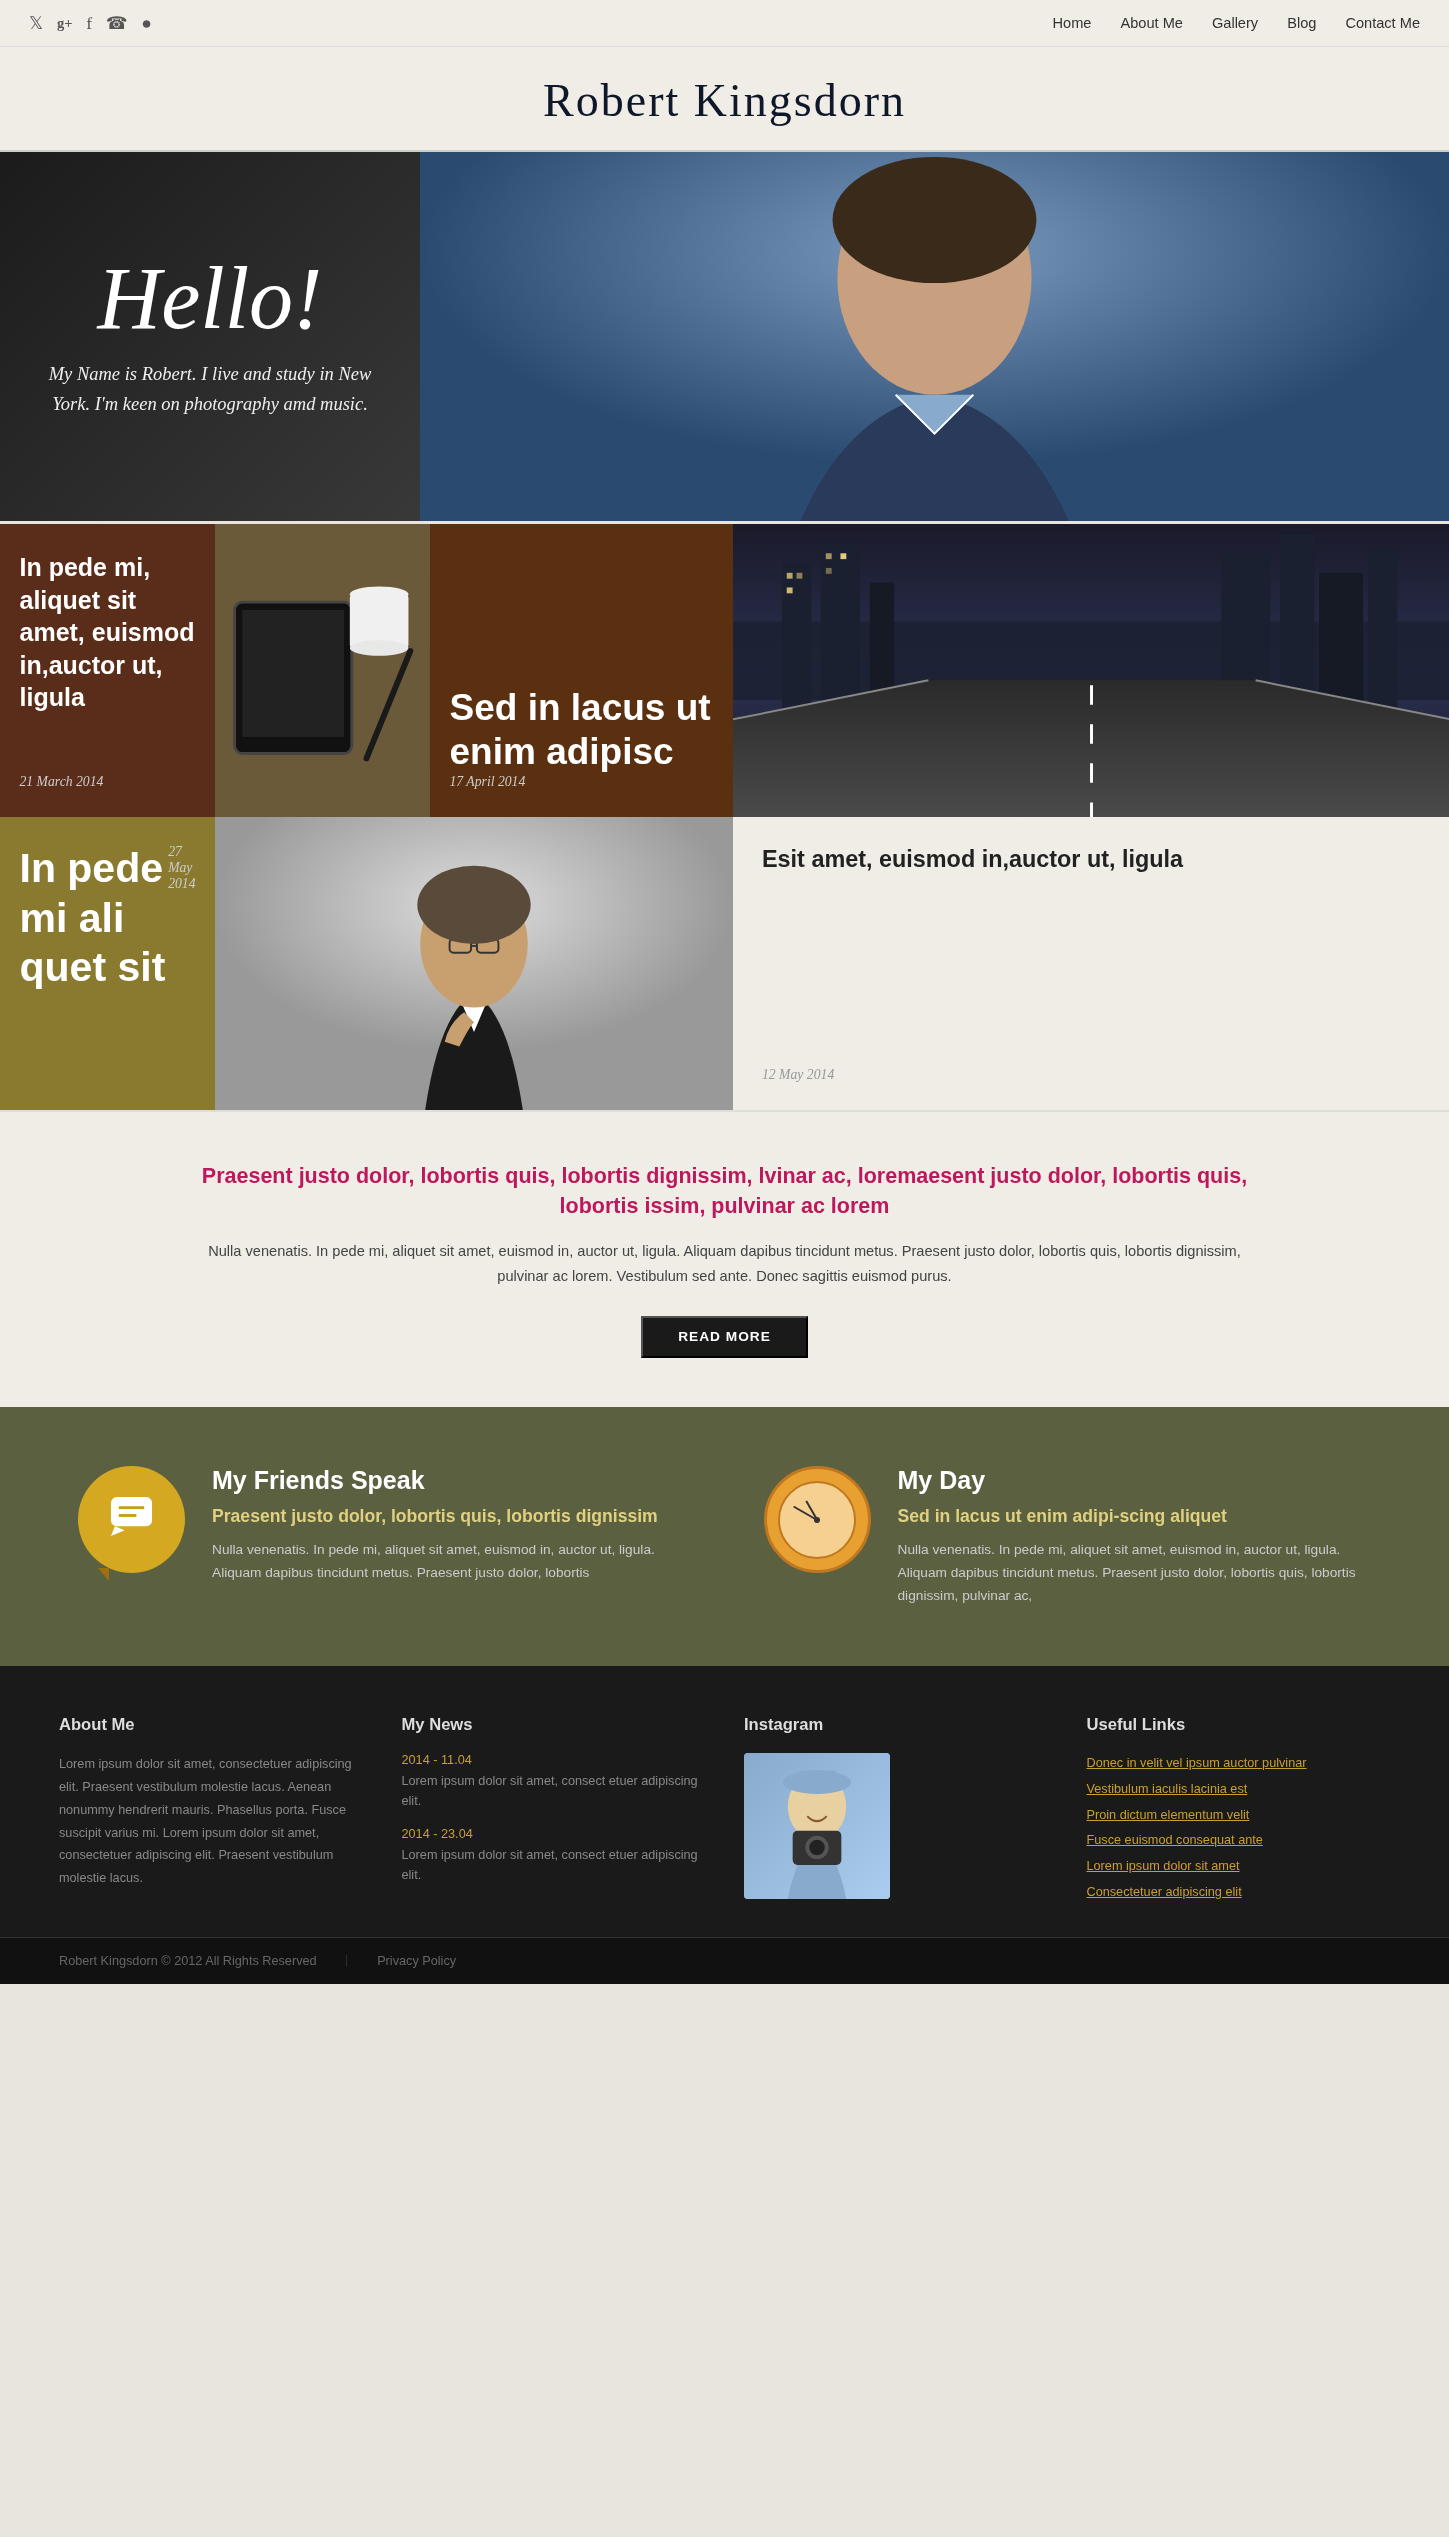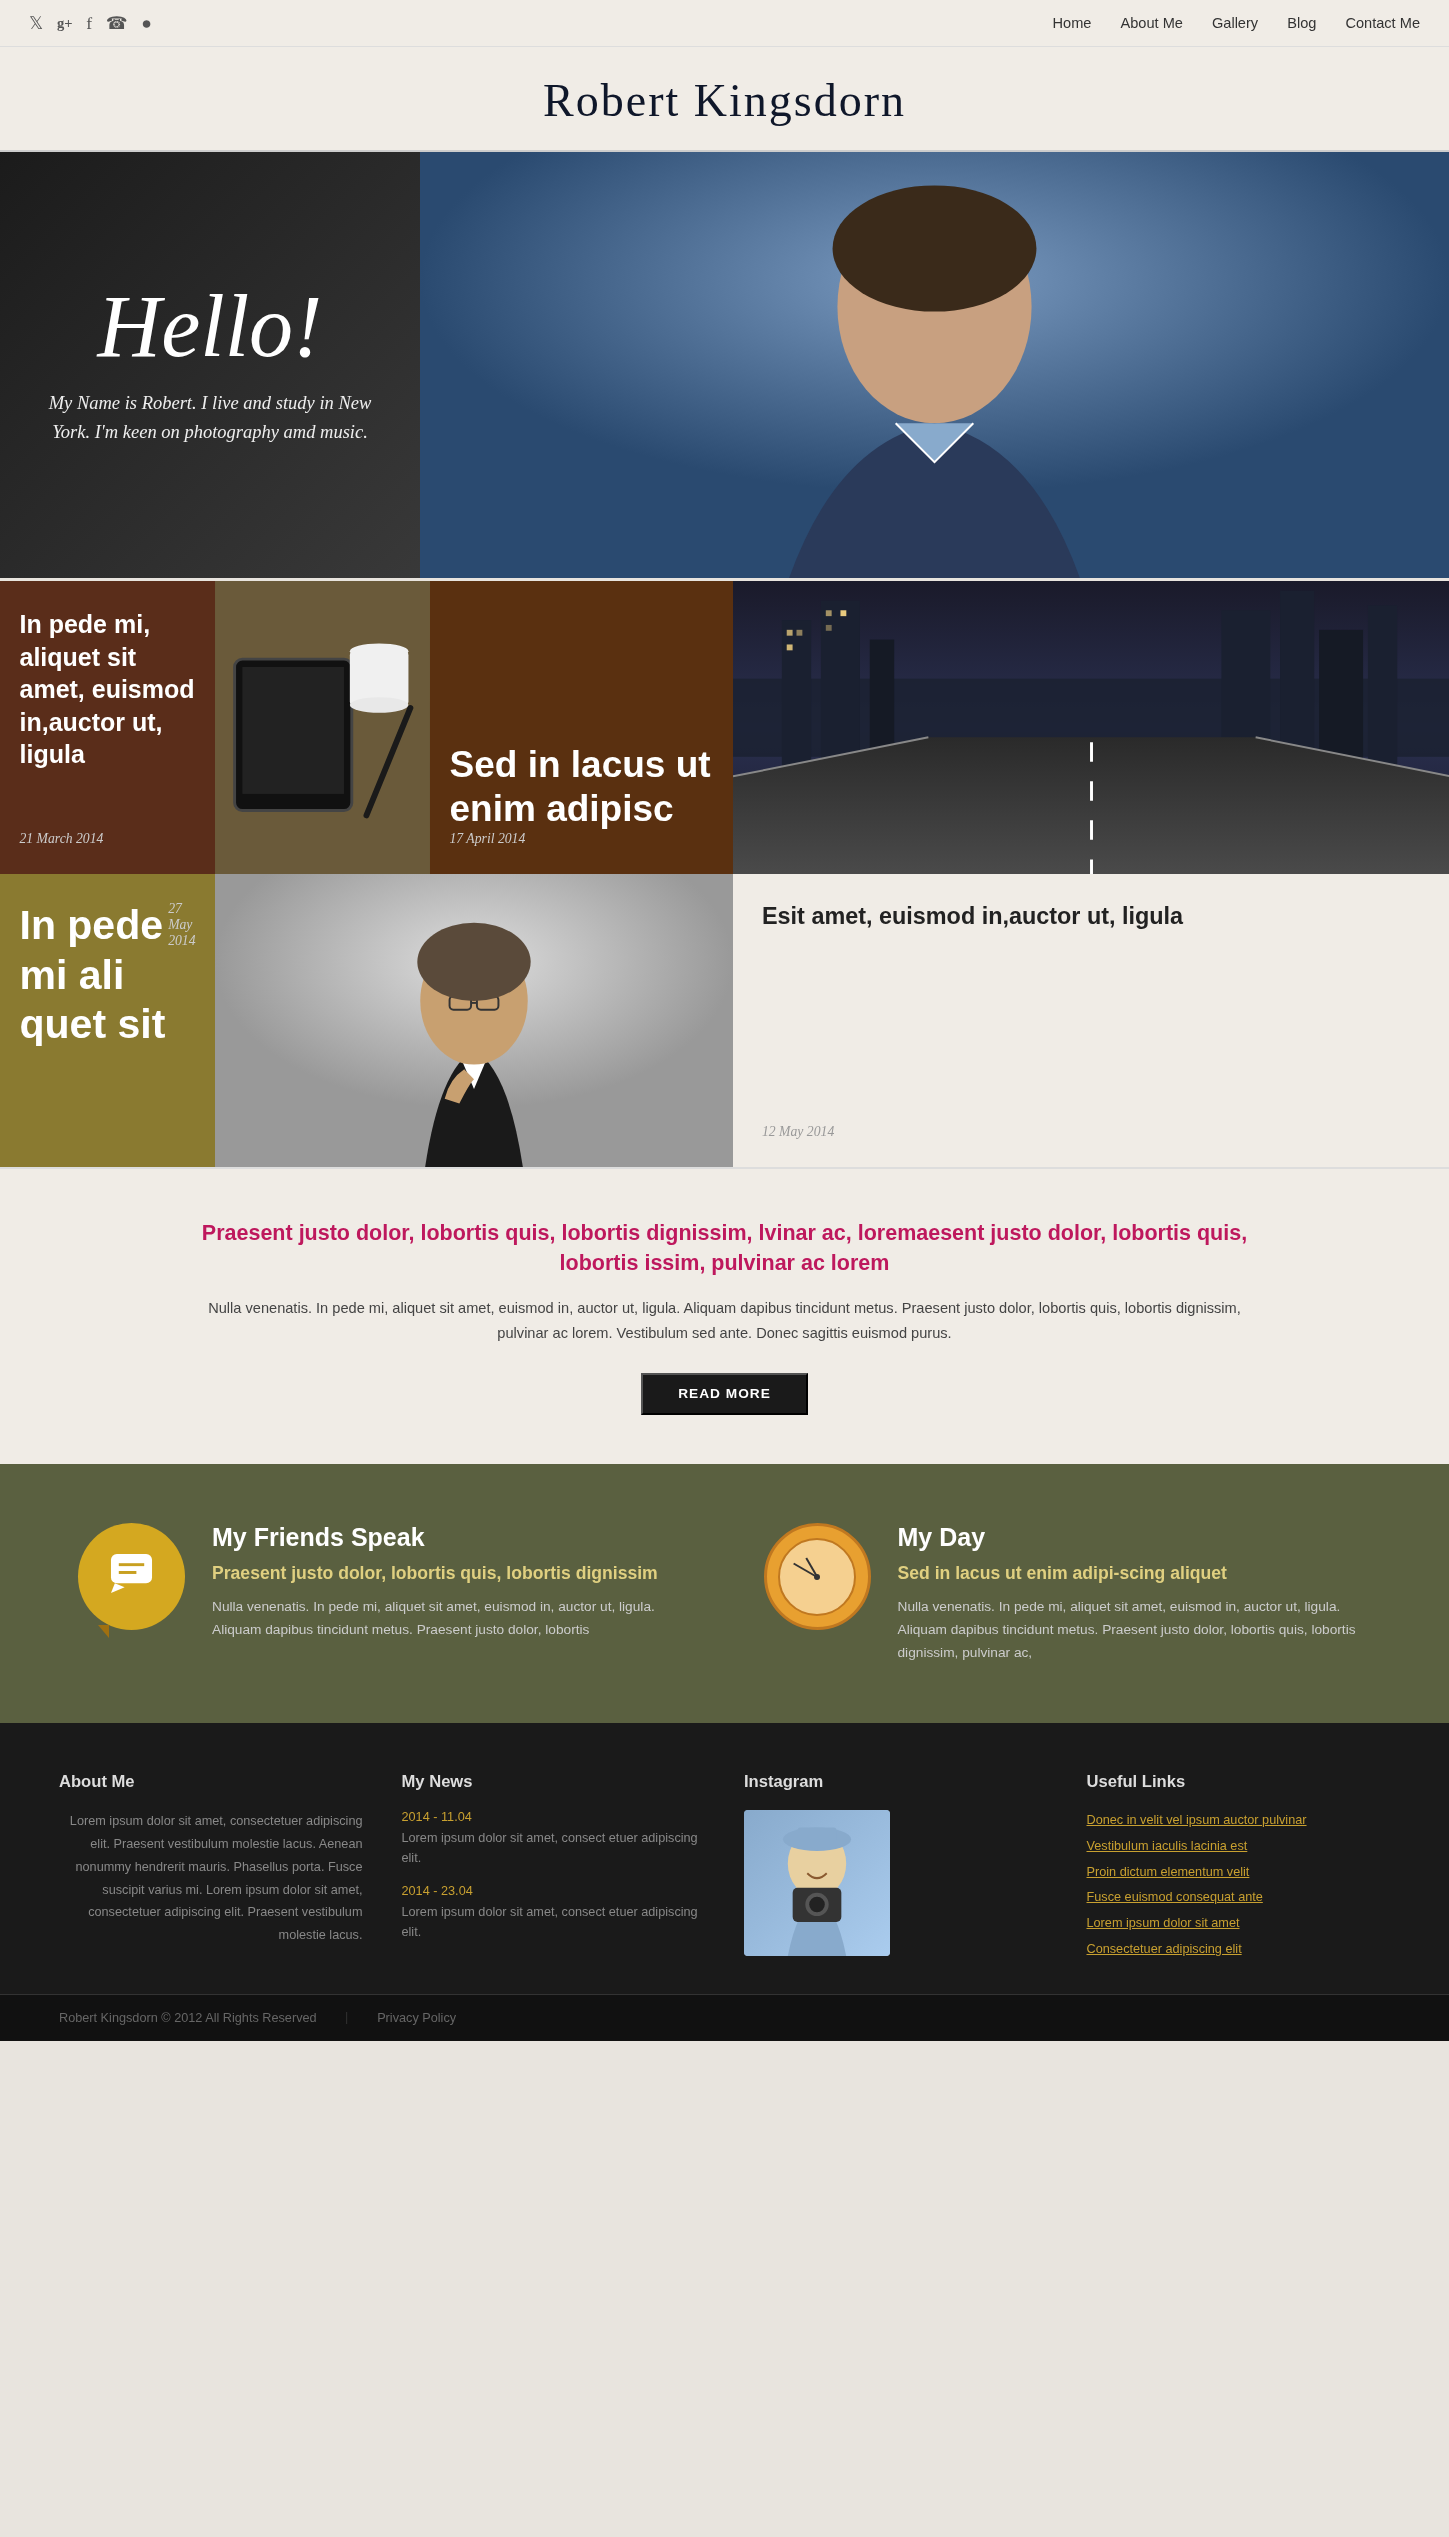--- a/index.html
+++ b/index.html
@@ -31,21 +31,21 @@
       font-family: 'Palatino Linotype', Palatino, serif;
       font-size: 46px;
       font-weight: normal;
       color: #0f172a;
       letter-spacing: 2px;
     }
 
     
     .hero-grid {
       display: flex;
-      height: 429px;
+      height: 372px;
       border-bottom: 3.9px solid #e8e4de;
     }
     .hero-left {
       width: 420px;
       background: #2a2a2a;
       display: flex;
       flex-direction: column;
       justify-content: center;
       align-items: center;
       padding: 39px;
@@ -351,21 +351,20 @@
       font-weight: bold;
       color: #ddd;
       margin-bottom: 17.6px;
       font-family: Arial, sans-serif;
     }
     .footer-body {
       font-size: 12.7px;
       color: #888;
       line-height: 1.8;
       font-family: Arial, sans-serif;
-      text-align: right;
     }
     .footer-news-item { margin-bottom: 15.6px; }
     .footer-date { color: #c8a030; font-size: 12.7px; margin-bottom: 3.9px; font-family: Arial, sans-serif; }
     .footer-news-text { font-size: 12.7px; color: #888; line-height: 1.6; font-family: Arial, sans-serif; }
     .footer-instagram-img {
       width: 146px;
       height: 146px;
       background: linear-gradient(135deg, #6a8aaa 0%, #aabbd0 100%);
       border-radius: 3.9px;
       overflow: hidden;

